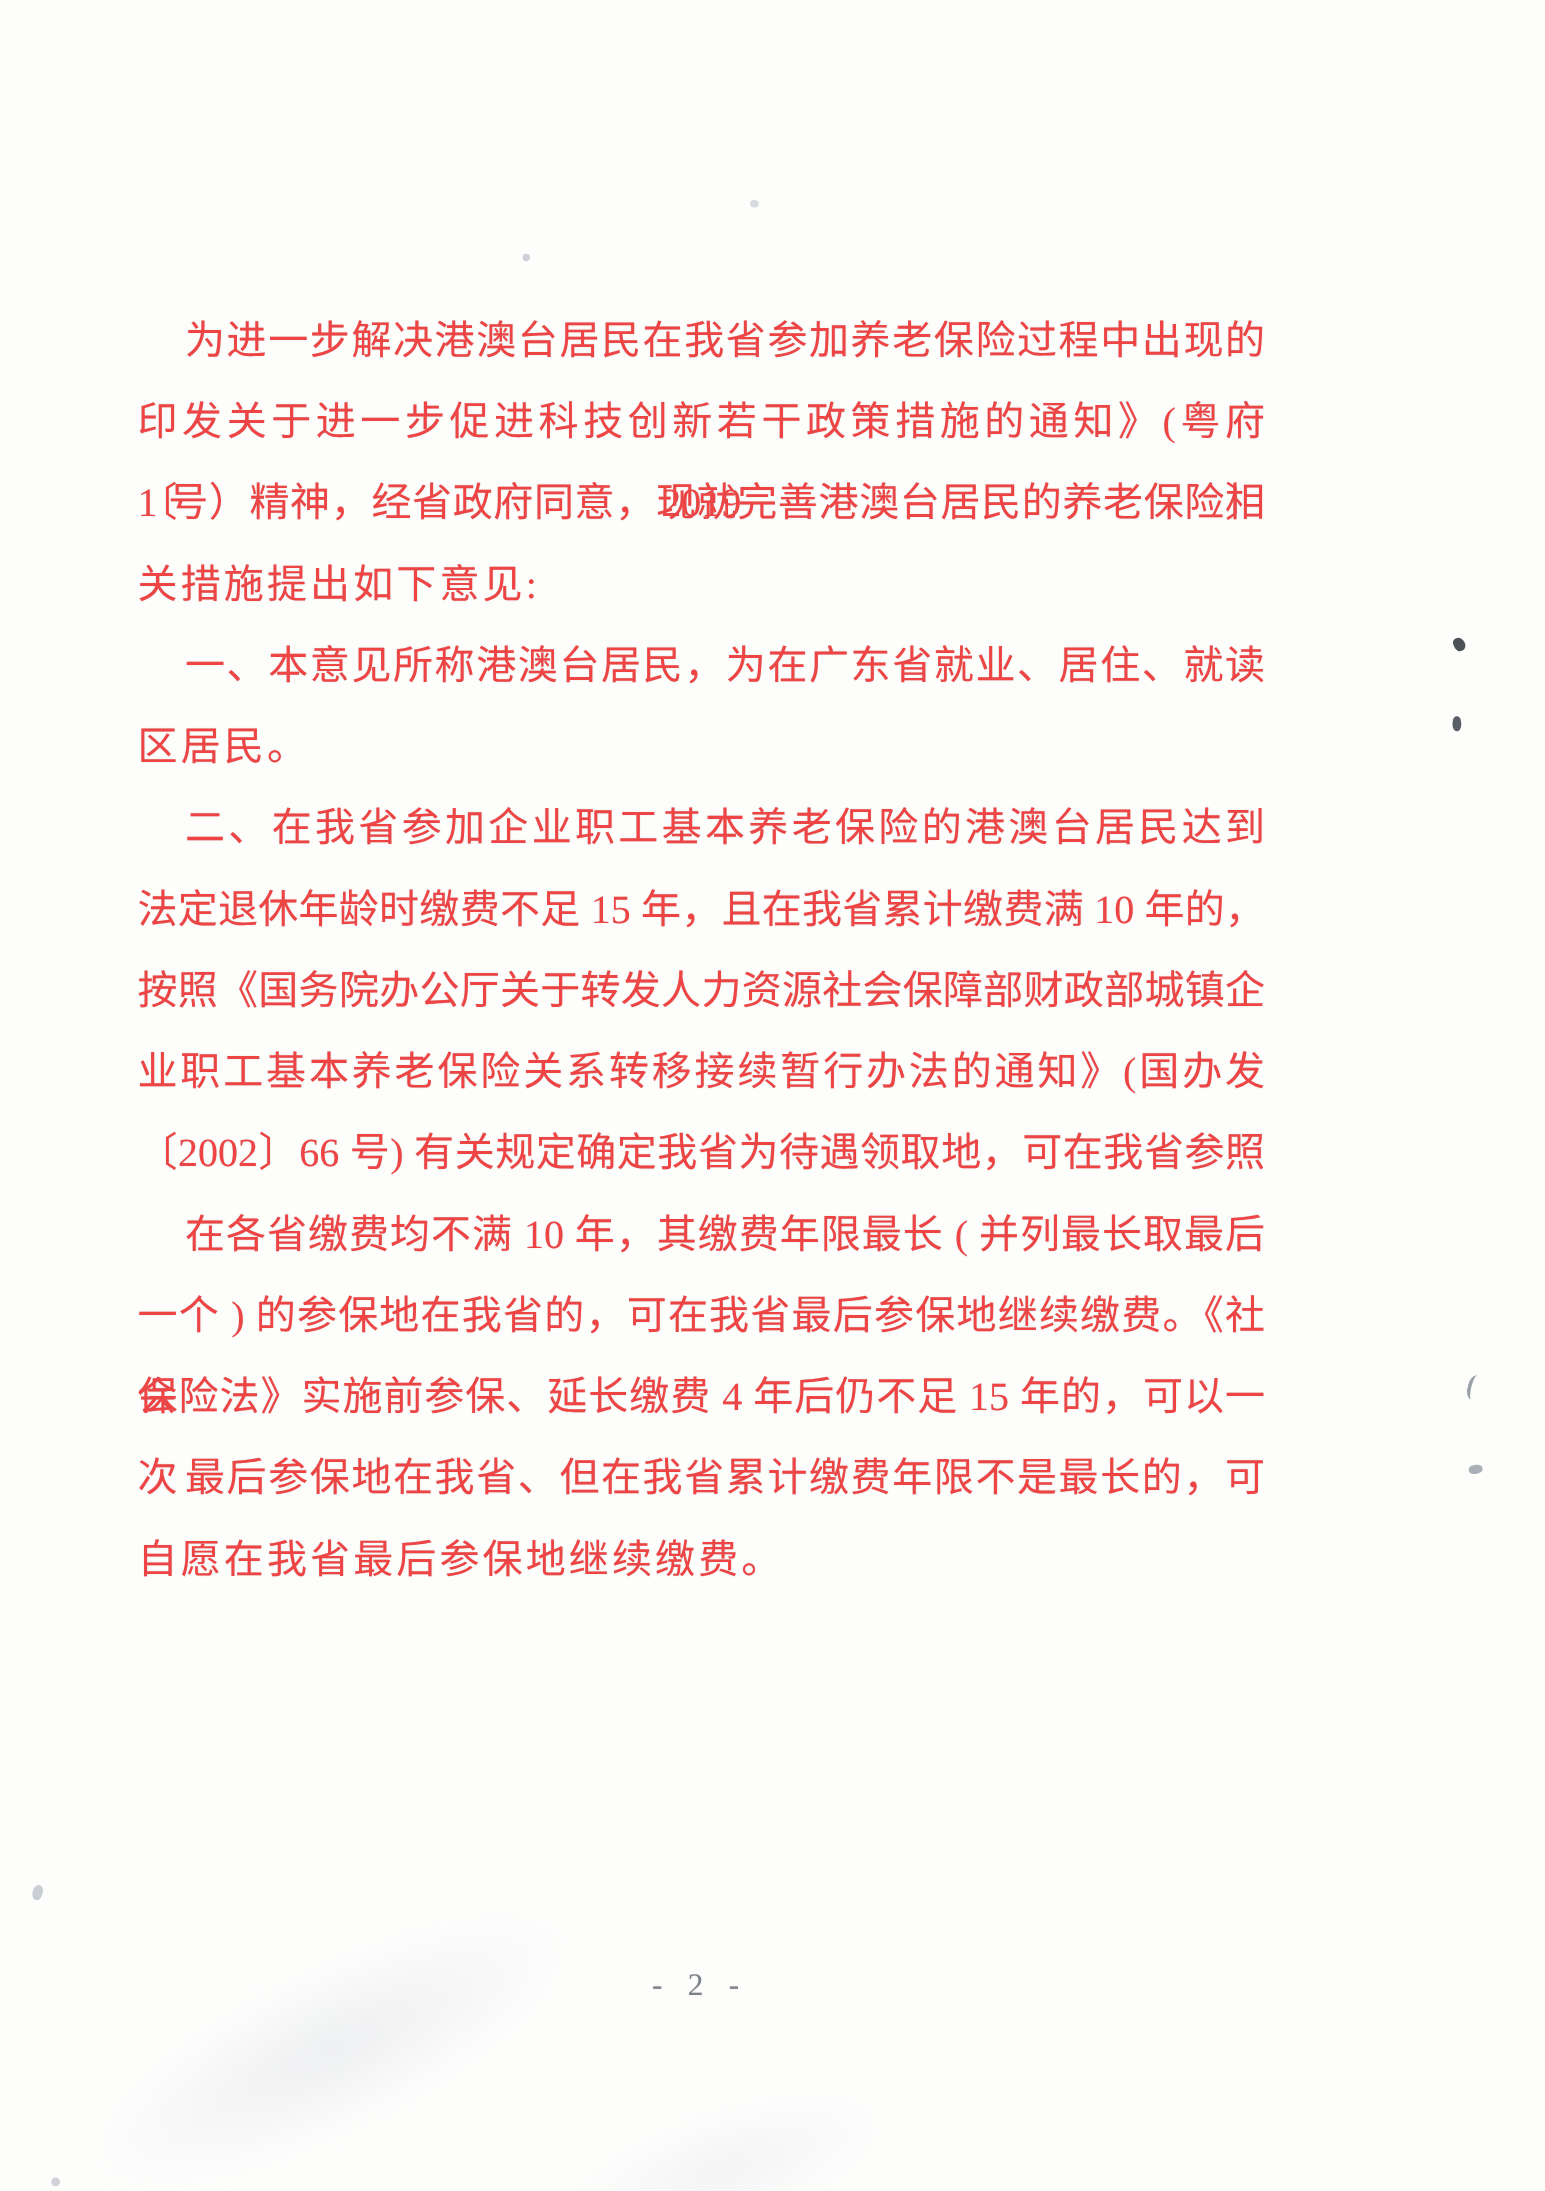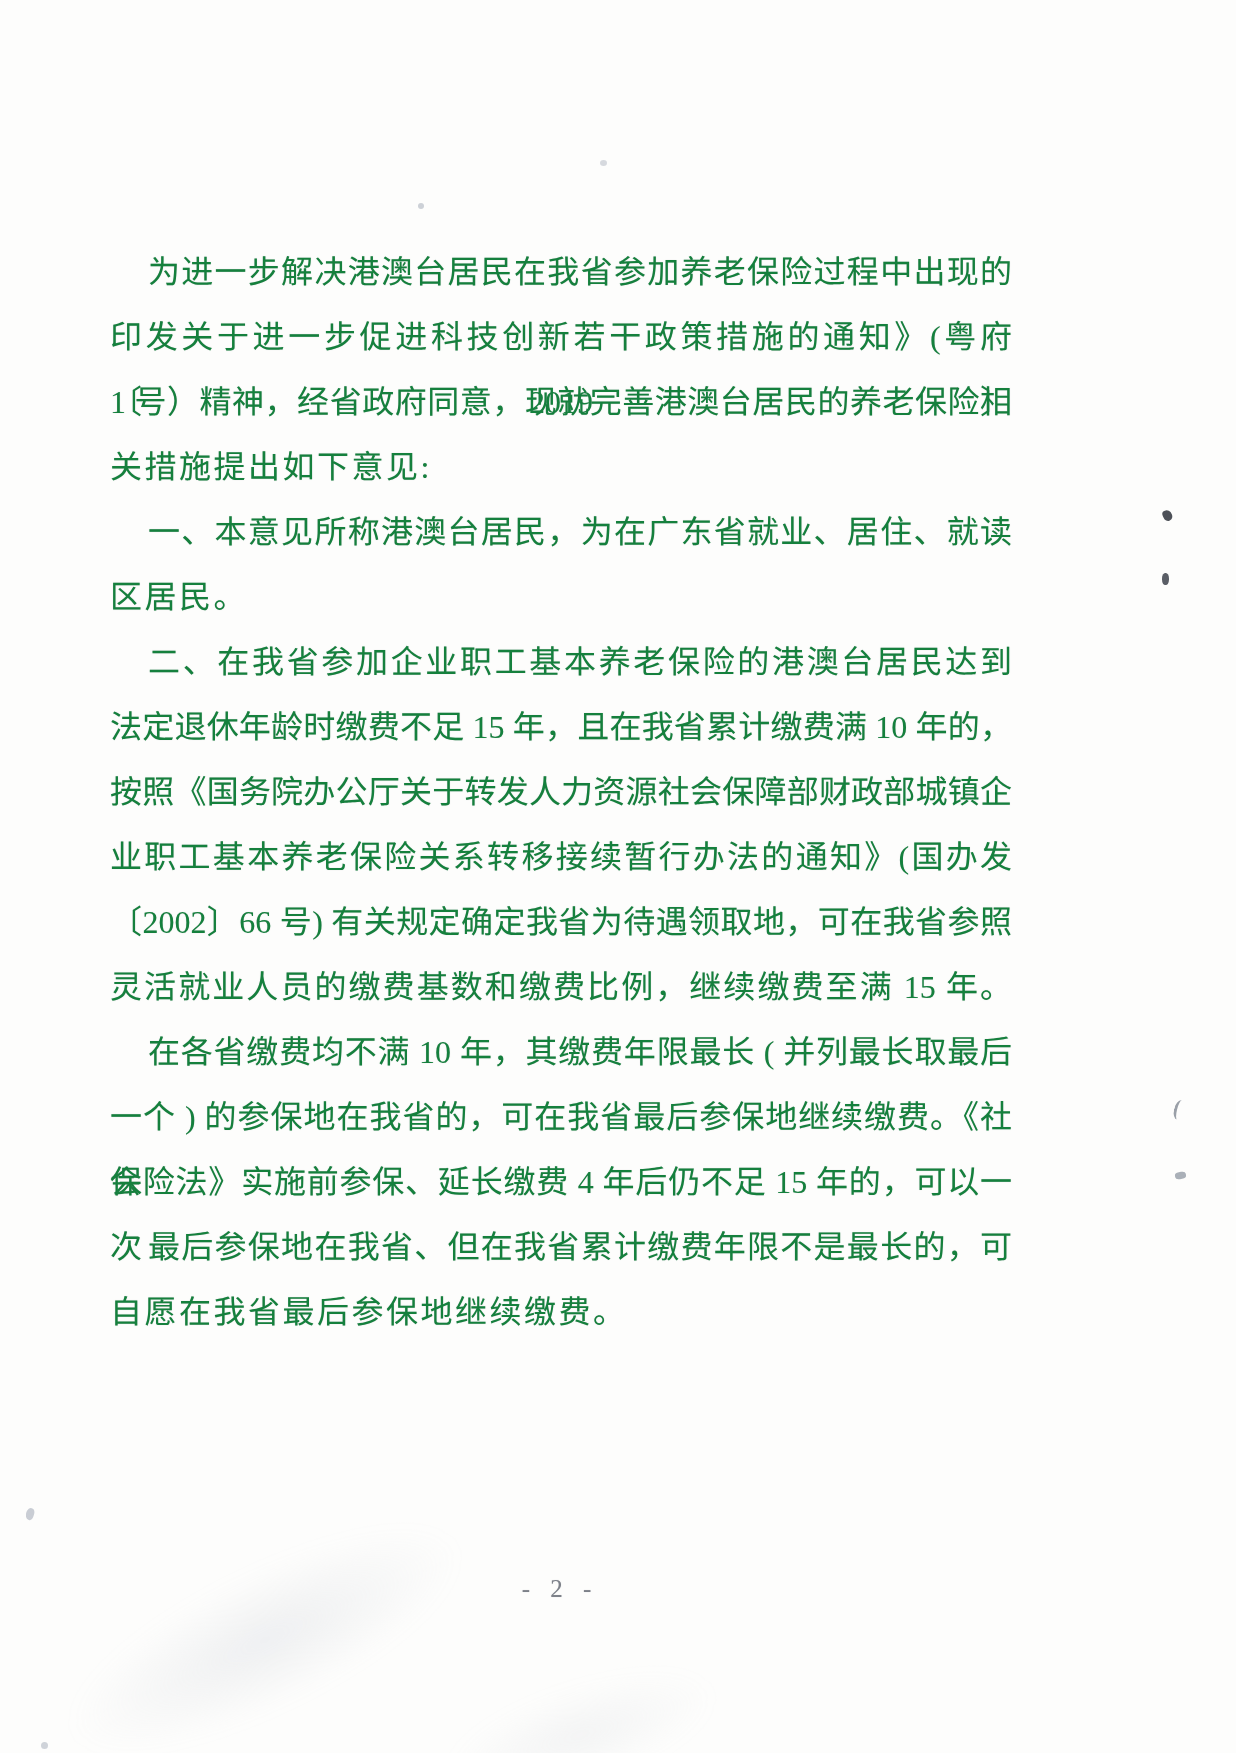--- a/index.html
+++ b/index.html
@@ -13,21 +13,21 @@
     height: 1753px;
     background: #fdfdfc;
     overflow: hidden;
     font-family: "Liberation Serif", "DejaVu Serif", serif;
   }
   .text-block {
     position: absolute;
     left: 110px;
     top: 240px;
     width: 902px;
-    color: #15803d;
+    color: #ef4444;
   }
   .line {
     font-size: 32px;
     line-height: 65px;
     height: 65px;
     white-space: nowrap;
     text-shadow: 0 0 1px rgba(120,124,132,0.35);
   }
   .line.fill {
     white-space: normal;
@@ -92,21 +92,20 @@
       <div class="line fill">印发关于进一步促进科技创新若干政策措施的通知》(粤府〔2019〕</div>
       <div class="line fill">1 号）精神，经省政府同意，现就完善港澳台居民的养老保险相</div>
       <div class="line plain">关措施提出如下意见:</div>
       <div class="line fill indent">一、本意见所称港澳台居民，为在广东省就业、居住、就读</div>
       <div class="line plain">区居民。</div>
       <div class="line fill indent">二、在我省参加企业职工基本养老保险的港澳台居民达到</div>
       <div class="line fill">法定退休年龄时缴费不足 15 年，且在我省累计缴费满 10 年的，</div>
       <div class="line fill">按照《国务院办公厅关于转发人力资源社会保障部财政部城镇企</div>
       <div class="line fill">业职工基本养老保险关系转移接续暂行办法的通知》(国办发</div>
       <div class="line fill">〔2002〕66 号) 有关规定确定我省为待遇领取地，可在我省参照</div>
-      <div class="line fill">灵活就业人员的缴费基数和缴费比例，继续缴费至满 15 年。</div>
       <div class="line fill indent">在各省缴费均不满 10 年，其缴费年限最长 ( 并列最长取最后</div>
       <div class="line fill">一个 ) 的参保地在我省的，可在我省最后参保地继续缴费。《社会</div>
       <div class="line fill">保险法》实施前参保、延长缴费 4 年后仍不足 15 年的，可以一次</div>
       <div class="line fill indent">最后参保地在我省、但在我省累计缴费年限不是最长的，可</div>
       <div class="line plain">自愿在我省最后参保地继续缴费。</div>
     </div>
 
   <div class="page-number">- 2 -</div>
 
   <div class="smudge smudge-1"></div>

